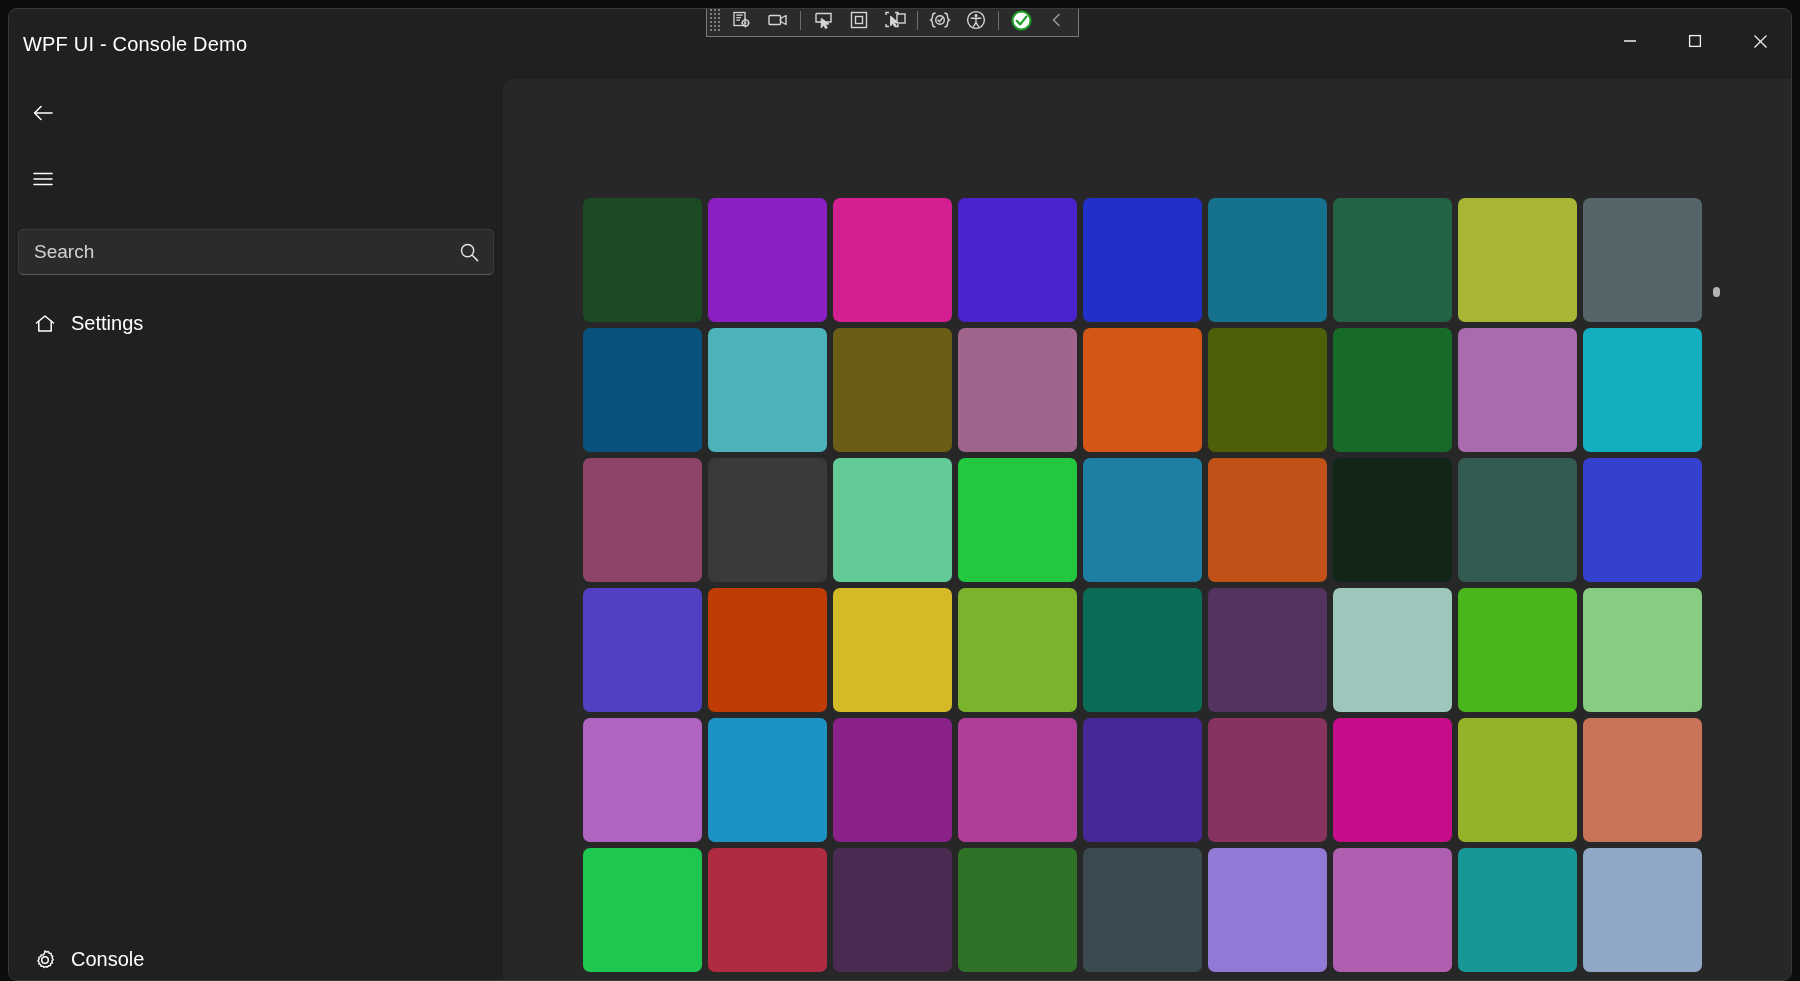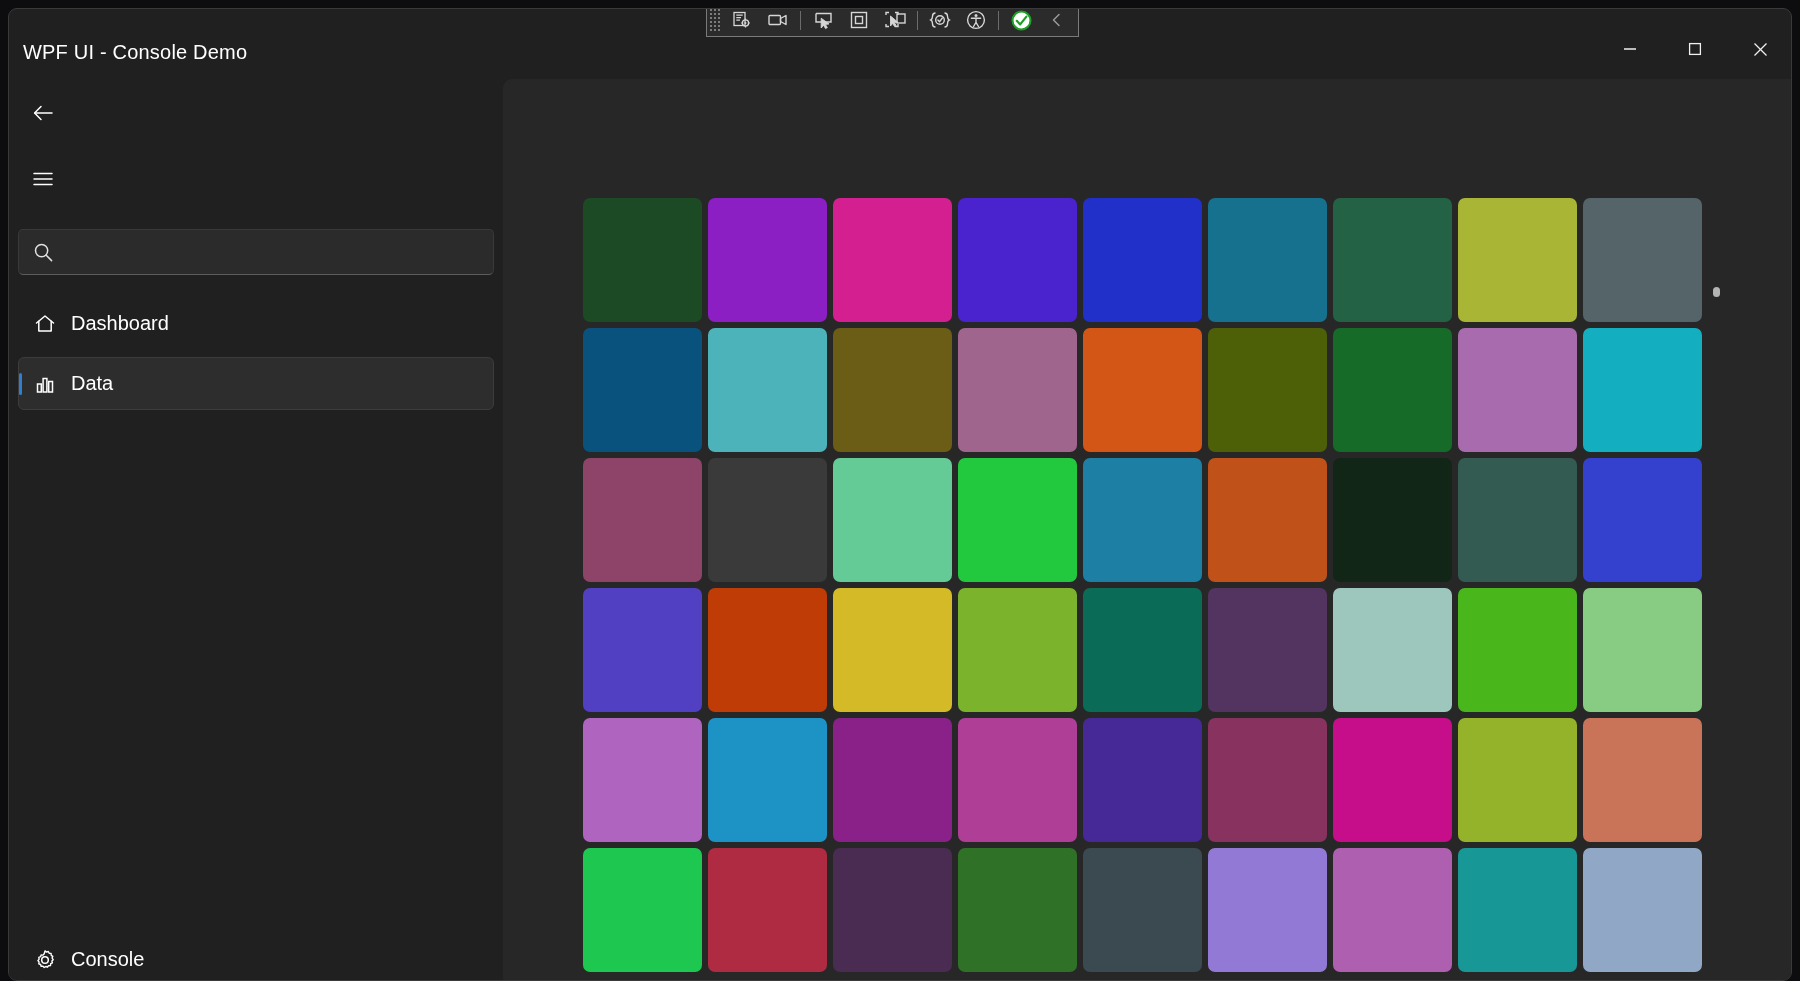--- a/index.html
+++ b/index.html
@@ -15,21 +15,21 @@
     left: 8px; top: 8px;
     width: 1784px; height: 973px;
     background: #202020;
     border-radius: 9px;
     border: 1px solid #3a3a3a;
     overflow: hidden;
   }
 
   
   #titlebar {
-    position: absolute; left: 0; top: 16px;
+    position: absolute; left: 0; top: 8px;
     width: 100%; height: 62px;
     background: #202020;
   }
   #app-title {
     position: absolute; left: 14px; top: 16px;
     font-size: 20px; color: #ffffff;
     letter-spacing: .2px;
     white-space: nowrap;
   }
 
@@ -302,49 +302,39 @@
 
     <div id="hamburger-button">
       <svg width="26" height="26" viewBox="0 0 26 26">
         <line x1="4" y1="7.5" x2="22" y2="7.5" stroke="currentColor" stroke-width="1.5" stroke-linecap="round"></line>
         <line x1="4" y1="13" x2="22" y2="13" stroke="currentColor" stroke-width="1.5" stroke-linecap="round"></line>
         <line x1="4" y1="18.5" x2="22" y2="18.5" stroke="currentColor" stroke-width="1.5" stroke-linecap="round"></line>
       </svg>
     </div>
 
     <div id="search-box">
+      <input id="search-input" type="text" placeholder="Search" style="">
       <div id="search-icon-wrap">
         <svg width="21" height="21" viewBox="0 0 21 21">
           <circle cx="8.6" cy="8.6" r="6.1" fill="none" stroke="currentColor" stroke-width="1.5"></circle>
           <line x1="13.2" y1="13.2" x2="18.6" y2="18.6" stroke="currentColor" stroke-width="1.5" stroke-linecap="round"></line>
         </svg>
       </div>
     </div>
 
     <div class="nav-item" id="nav-dashboard">
       <span class="nav-icon">
         <svg width="24" height="24" viewBox="0 0 24 24">
           <path d="M3.5 11 L12 4 L20.5 11" fill="none" stroke="currentColor" stroke-width="1.5" stroke-linecap="round" stroke-linejoin="round"></path>
           <path d="M5.8 9.3 V19 H18.2 V9.3" fill="none" stroke="currentColor" stroke-width="1.5" stroke-linecap="round" stroke-linejoin="round"></path>
         </svg>
       </span>
-      <span class="nav-label">Dashboard</span>
-    </div>
-
-    <div class="nav-item selected" id="nav-data">
-      <span class="nav-accent" style="background:#2f7fd1;"></span>
-      <span class="nav-icon">
-        <svg width="24" height="24" viewBox="0 0 24 24">
-          <rect x="4.5" y="12" width="3.8" height="8" fill="none" stroke="currentColor" stroke-width="1.5"></rect>
-          <rect x="10.1" y="6.5" width="3.8" height="13.5" fill="none" stroke="currentColor" stroke-width="1.5"></rect>
-          <rect x="15.7" y="9.5" width="3.8" height="10.5" fill="none" stroke="currentColor" stroke-width="1.5"></rect>
-        </svg>
-      </span>
-      <span class="nav-label">Data</span>
-    </div>
+      <span class="nav-label">Settings</span>
+    </div>
+
 
     <div class="nav-item" id="nav-settings">
       <span class="nav-icon">
         <svg width="24" height="24" viewBox="0 0 24 24">
           <circle cx="12" cy="12" r="3.3" fill="none" stroke="currentColor" stroke-width="1.5"></circle>
           <path d="M12 2.9 l1.5 1.2 1.8 -.6 .9 1.7 1.9 .2 .1 1.9 1.6 1 -.7 1.8 1.1 1.6 -1.3 1.4 .5 1.8 -1.7 .8 -.2 1.9 -1.9 .1 -1.1 1.5 -1.7 -.7 -1.6 1 -1.2 -1.4 -1.9 .2 -.5 -1.8 -1.8 -.6 .3 -1.9 -1.2 -1.4 1.2 -1.4 -.3 -1.9 1.8 -.6 .5 -1.8 1.9 .2 1.2 -1.4 Z" fill="none" stroke="currentColor" stroke-width="1.4" stroke-linejoin="round"></path>
         </svg>
       </span>
       <span class="nav-label">Console</span>
     </div>

